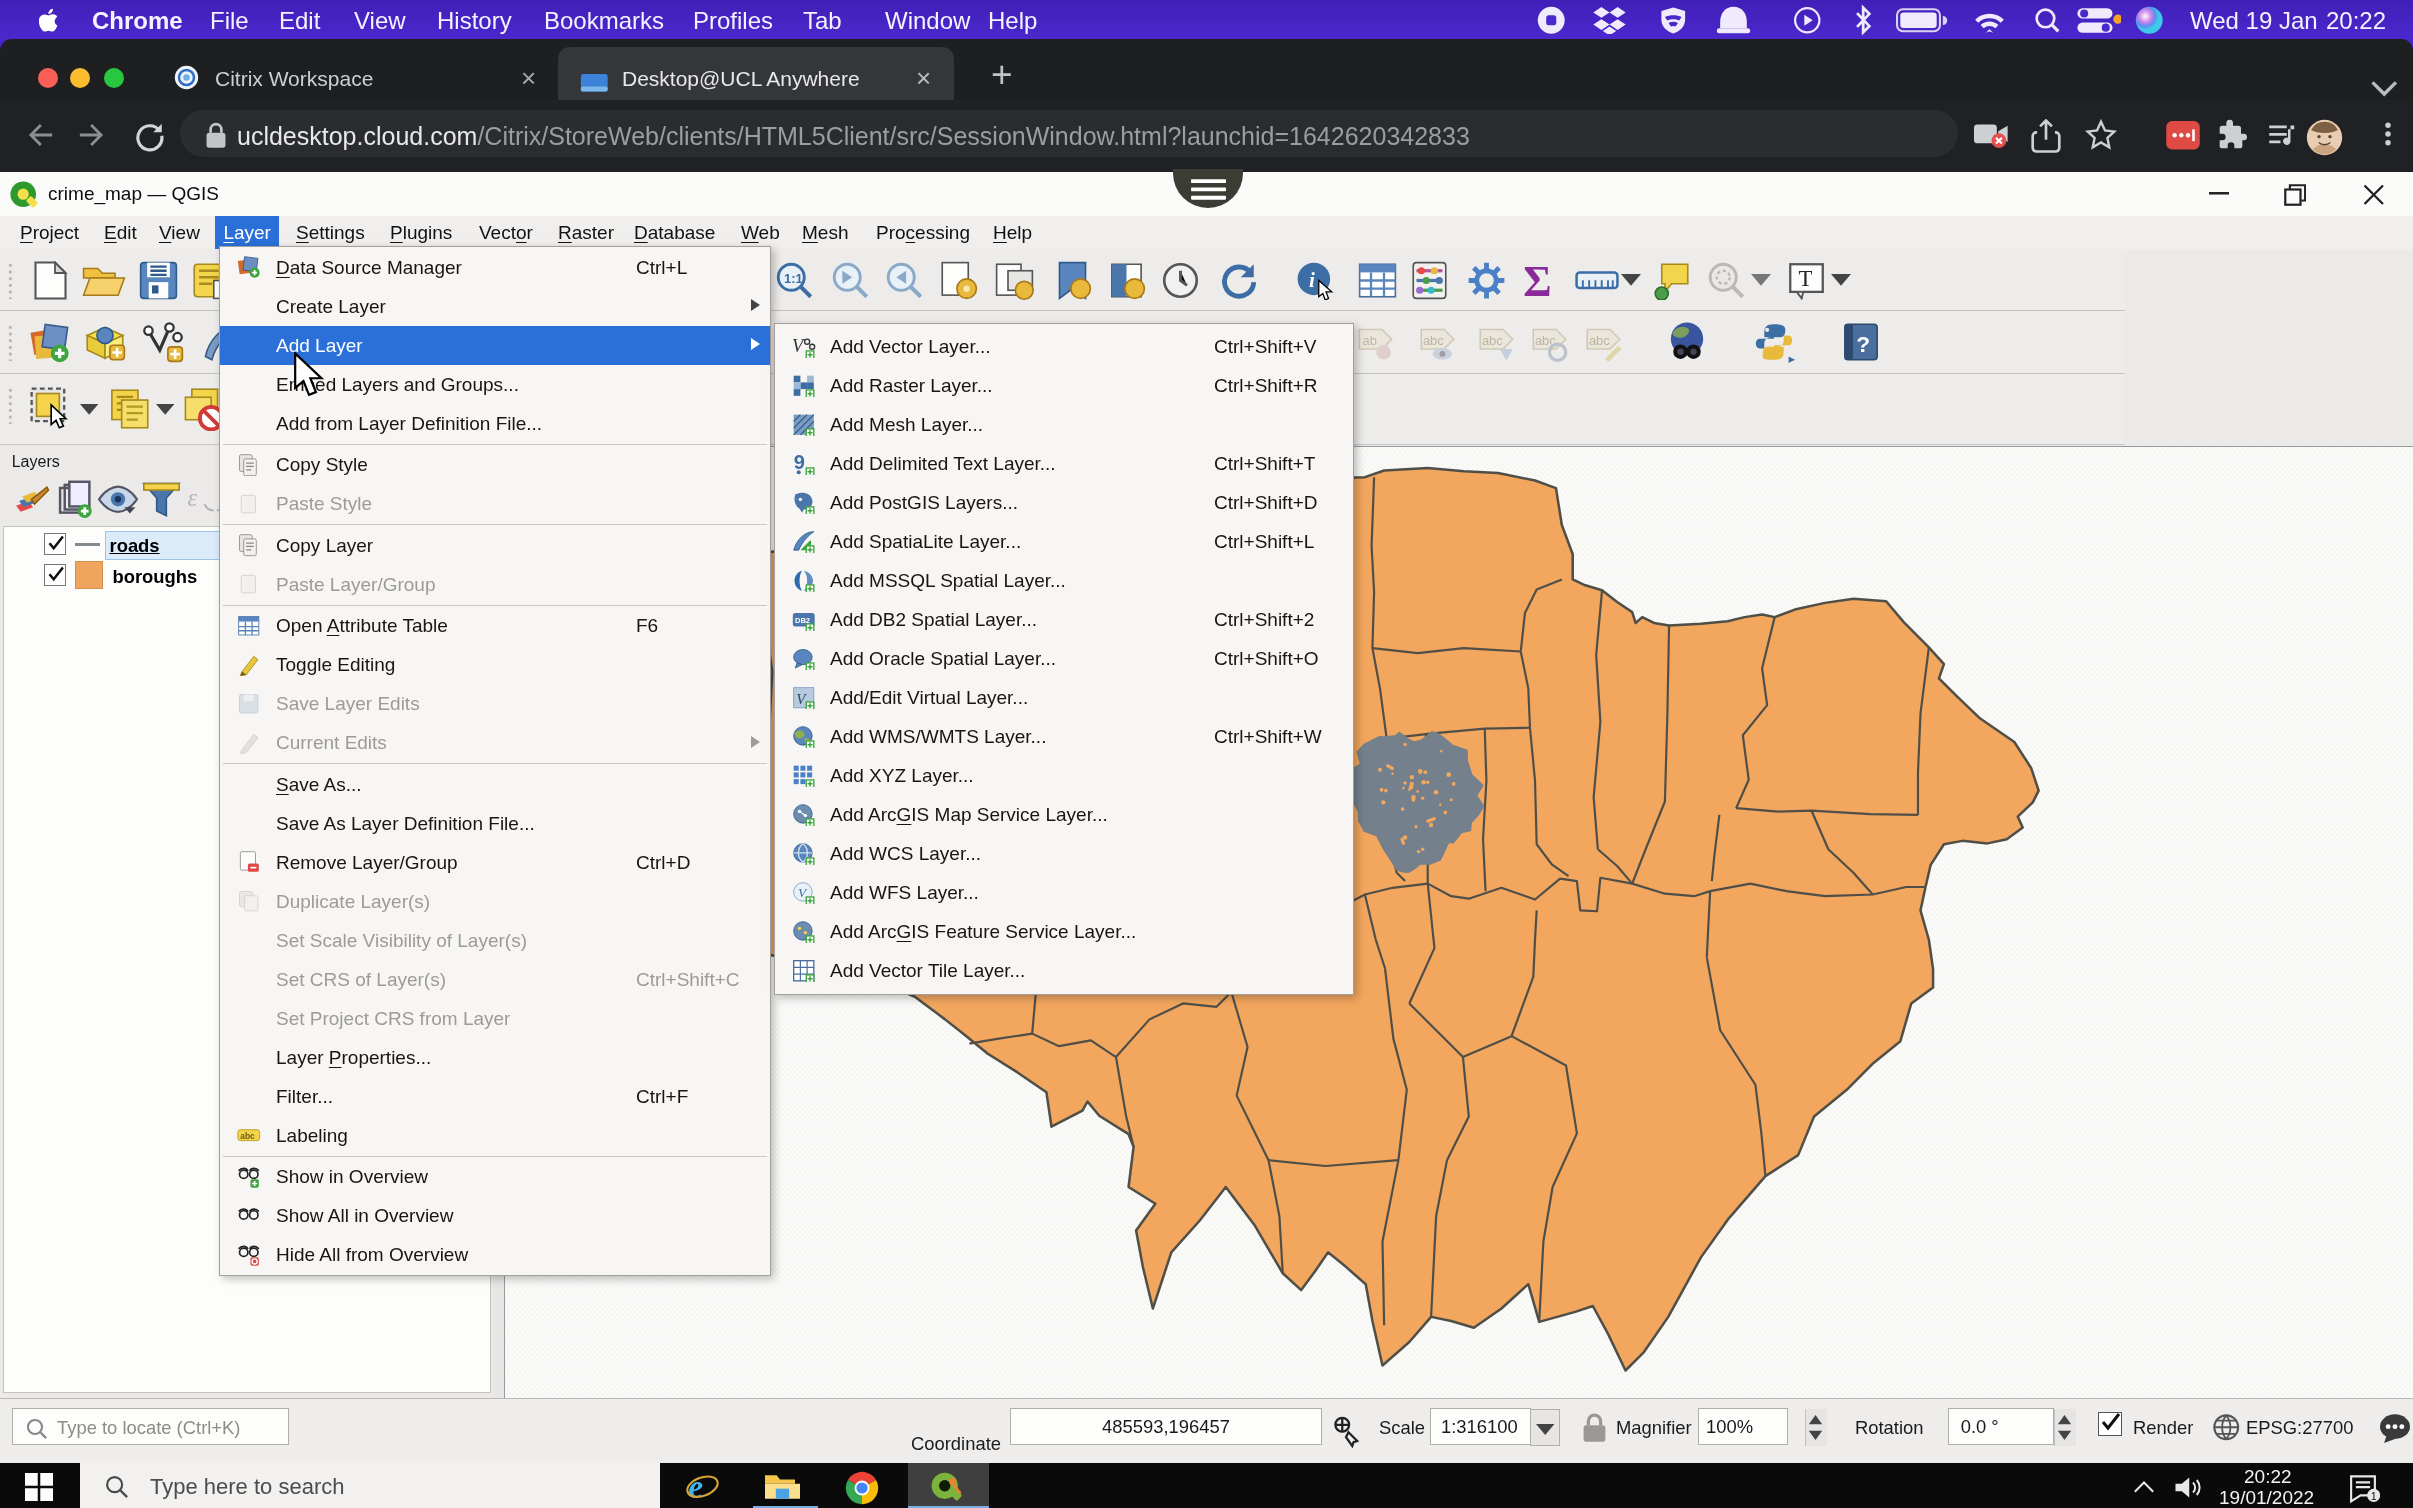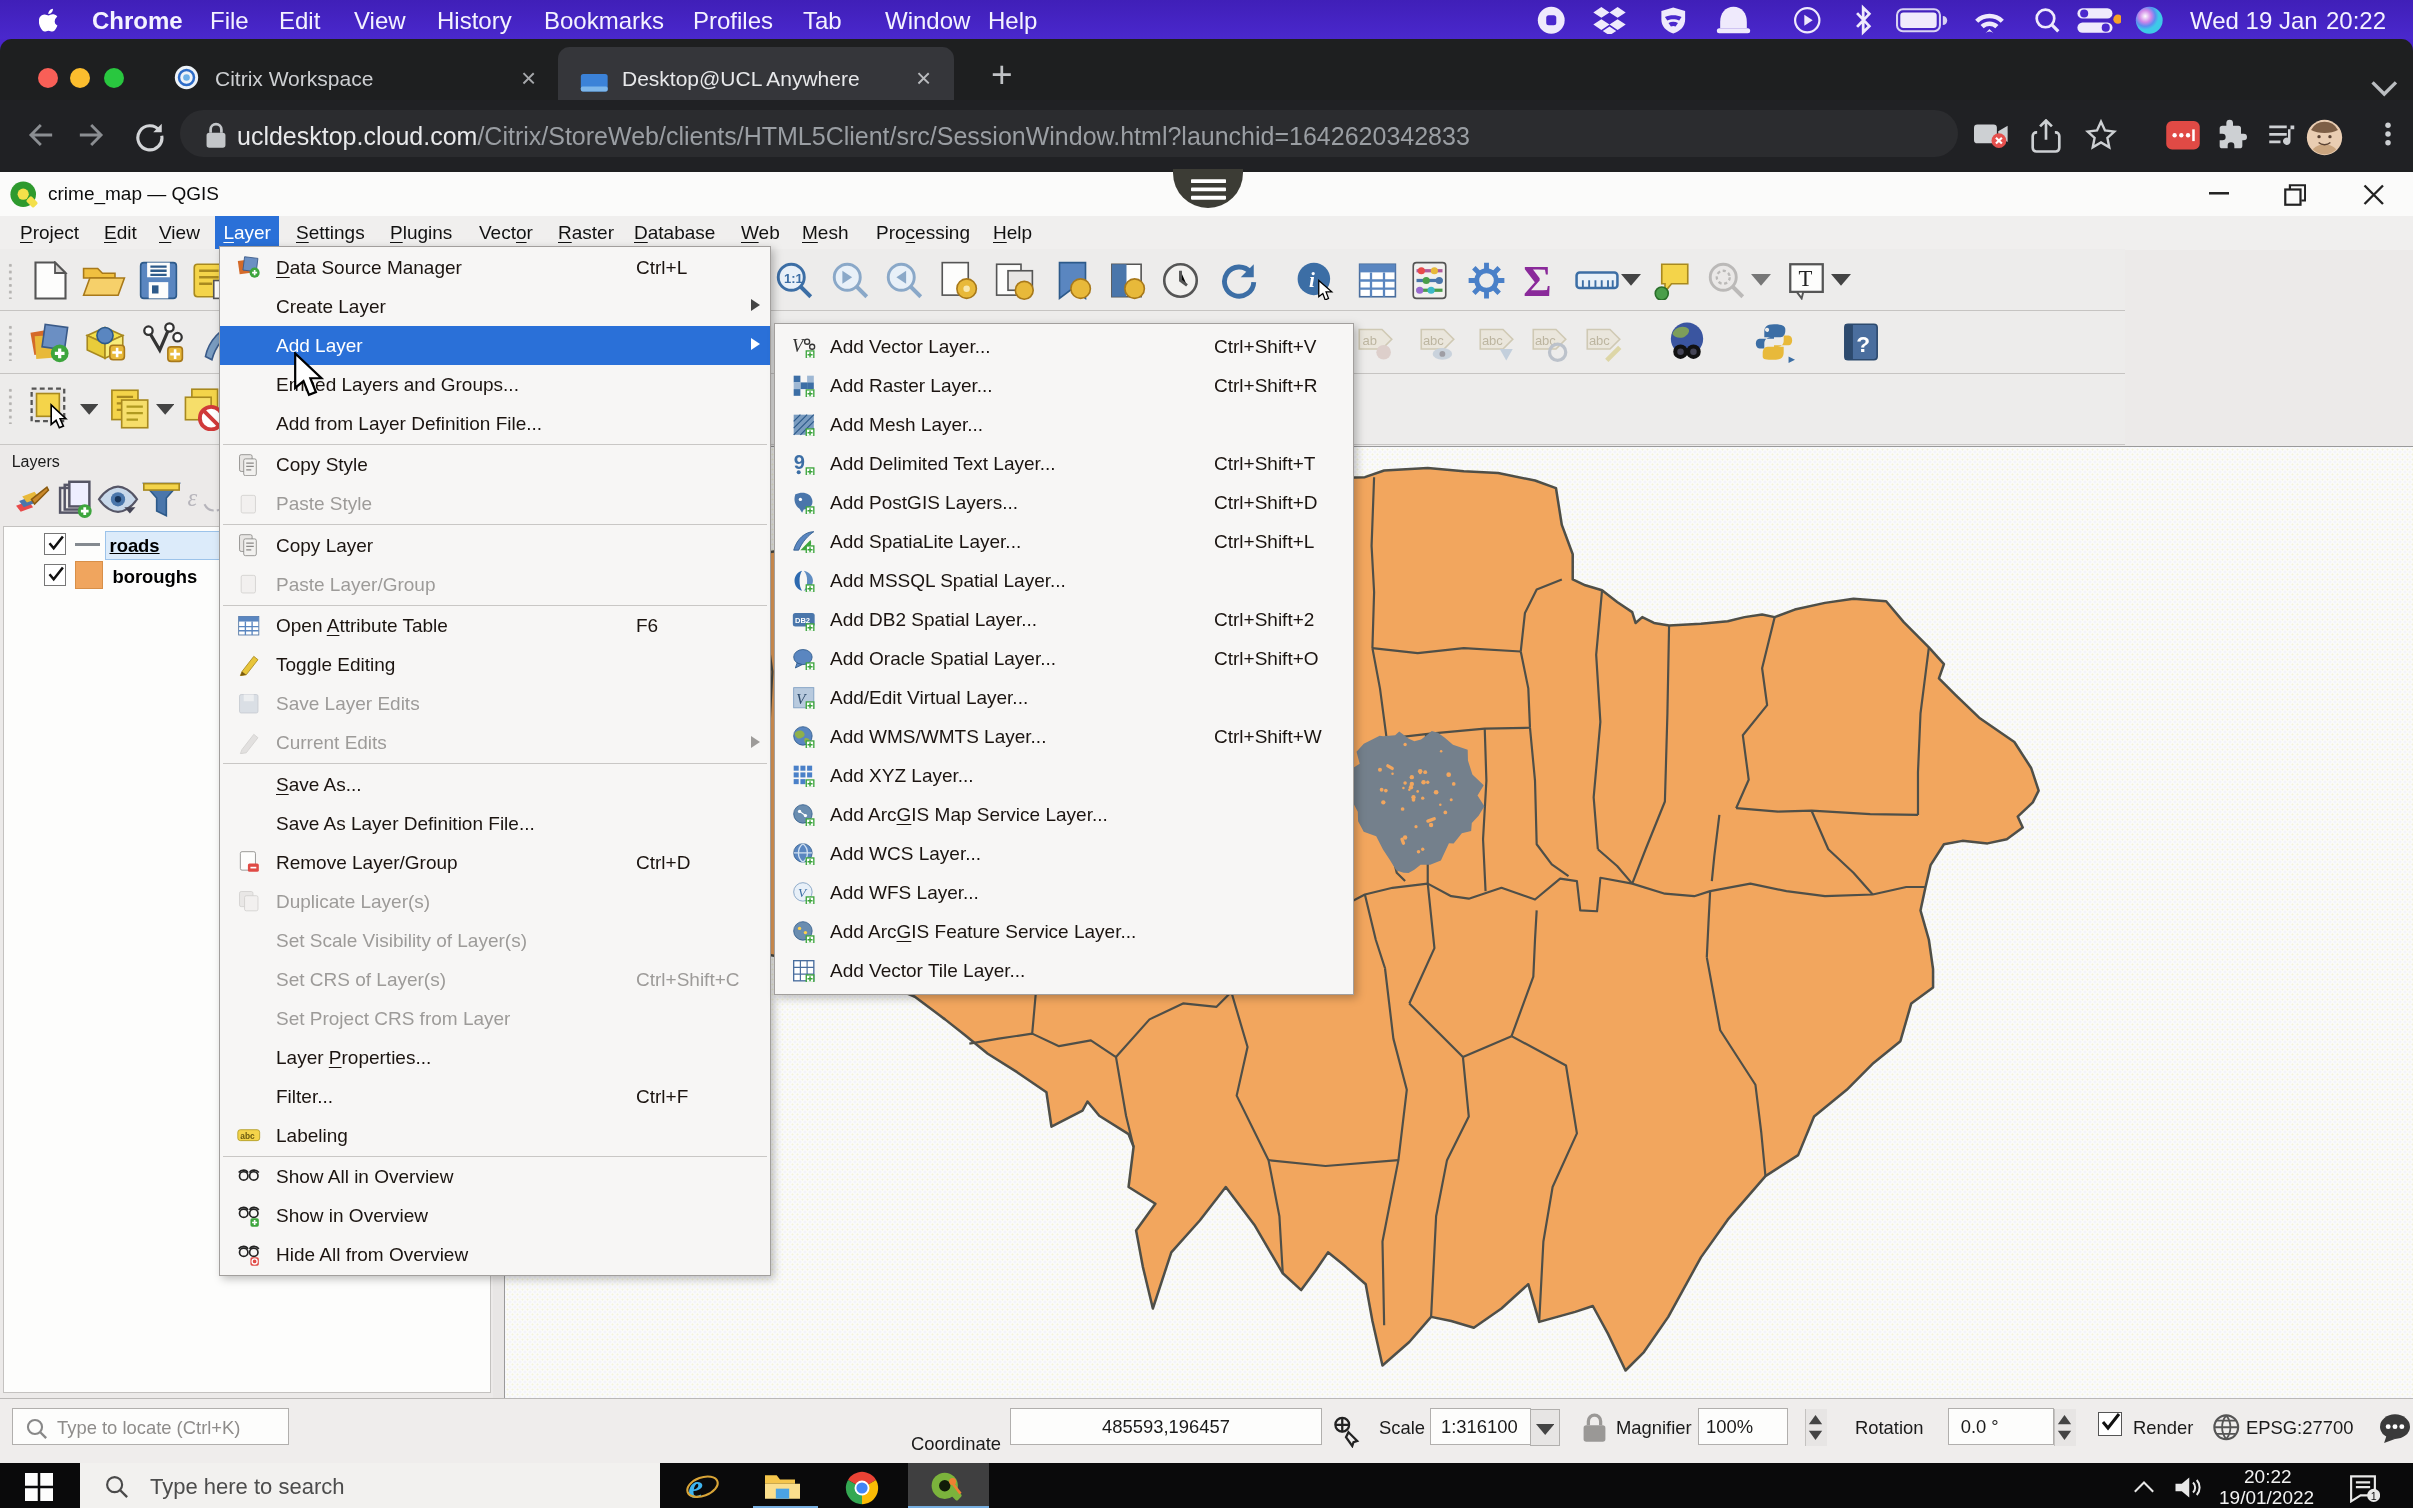--- a/index.html
+++ b/index.html
@@ -885,35 +885,35 @@
   <div class="mitem">
       <svg class="ico" viewBox="0 0 28 28" style="font-size:23px">
         <rect x="1" y="8" width="26" height="13" rx="3" fill="#f4d44a" stroke="#b09a20"></rect>
         <text x="4" y="18.5" font-size="10" font-weight="bold" fill="#6a5a10" font-family="Liberation Sans">abc</text>
       </svg>
       <span class="txt">Labeling</span>
     </div>
   <div class="msep"></div>
   <div class="mitem">
       <svg class="ico" viewBox="0 0 28 26">
-        <path fill="none" stroke="#222" stroke-width="2" d="M2 8c3-4 9-4 11 0M15 8c2-4 8-4 11 0"></path>
-        <circle cx="8" cy="12" r="5" fill="none" stroke="#222" stroke-width="2"></circle>
-        <circle cx="20" cy="12" r="5" fill="none" stroke="#222" stroke-width="2"></circle>
-      </svg>
-      <span class="txt">Show All in Overview</span>
-    </div>
-  <div class="mitem">
-      <svg class="ico" viewBox="0 0 28 26">
         <path fill="none" stroke="#222" stroke-width="2" d="M2 6c3-4 9-4 11 0M15 6c2-4 8-4 11 0"></path>
         <circle cx="8" cy="10" r="5" fill="none" stroke="#222" stroke-width="2"></circle>
         <circle cx="20" cy="10" r="5" fill="none" stroke="#222" stroke-width="2"></circle>
         <rect x="16" y="16" width="10" height="10" rx="2" fill="#3da53d"></rect>
         <path stroke="#fff" stroke-width="2" d="M21 18v6M18 21h6"></path>
       </svg>
       <span class="txt">Show in Overview</span>
+    </div>
+  <div class="mitem">
+      <svg class="ico" viewBox="0 0 28 26">
+        <path fill="none" stroke="#222" stroke-width="2" d="M2 8c3-4 9-4 11 0M15 8c2-4 8-4 11 0"></path>
+        <circle cx="8" cy="12" r="5" fill="none" stroke="#222" stroke-width="2"></circle>
+        <circle cx="20" cy="12" r="5" fill="none" stroke="#222" stroke-width="2"></circle>
+      </svg>
+      <span class="txt">Show All in Overview</span>
     </div>
   <div class="mitem">
       <svg class="ico" viewBox="0 0 28 26">
         <path fill="none" stroke="#222" stroke-width="2" d="M2 6c3-4 9-4 11 0M15 6c2-4 8-4 11 0"></path>
         <circle cx="8" cy="10" r="5" fill="none" stroke="#222" stroke-width="2"></circle>
         <circle cx="20" cy="10" r="5" fill="none" stroke="#222" stroke-width="2"></circle>
         <rect x="16" y="16" width="10" height="10" rx="2" fill="#e04a45"></rect>
         <circle cx="21" cy="21" r="3" fill="none" stroke="#fff" stroke-width="1.6"></circle>
       </svg>
       <span class="txt">Hide All from Overview</span>

